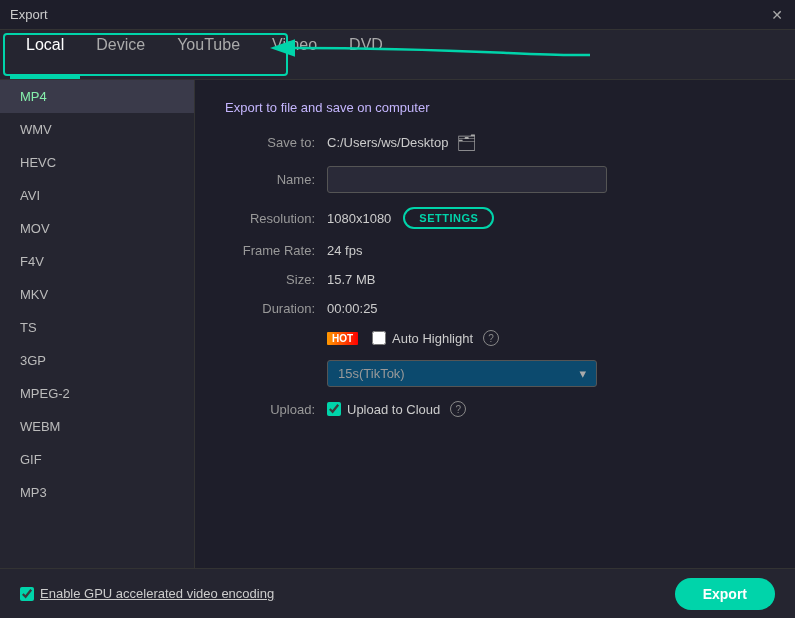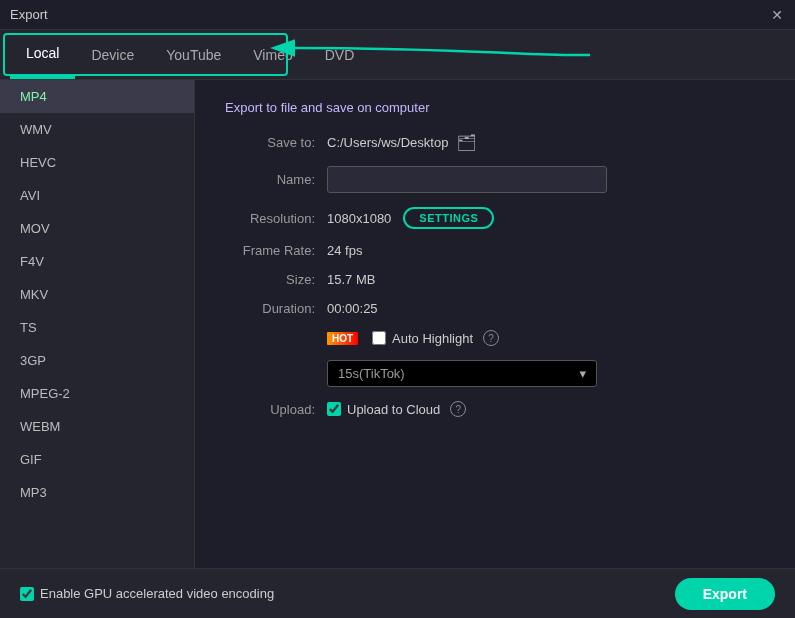--- a/index.html
+++ b/index.html
@@ -46,24 +46,23 @@
       background: #252530;
       height: 50px;
       padding: 0 10px;
       border-bottom: 1px solid #333;
       position: relative;
     }
     .tab {
       padding: 6px 16px;
       cursor: pointer;
       color: #aaa;
-      font-size: 14px;
+      font-size: 16px;
       height: 100%;
       display: flex;
-      align-items: center;
     }
     .tab.active {
       color: #fff;
       border-bottom: 3px solid #00d4aa;
     }
 
     
     .main-content {
       display: flex;
       height: calc(618px - 30px - 50px - 50px);
@@ -370,37 +369,37 @@
       <span class="form-label"></span>
       <div class="checkbox-row">
         <span class="hot-badge">HOT</span>
         <input type="checkbox" class="checkbox-styled" style="">
         <span class="form-value">Auto Highlight</span>
         <span class="help-icon">?</span>
       </div>
     </div>
 
     <div style="display:flex; align-items:center; margin-bottom:14px; margin-left:102px;">
-      <div style="background:#000000; border:1px solid #555; border-radius:3px; color:#999; font-size:13px; padding:5px 10px; width:270px; display:flex; align-items:center; justify-content:space-between; cursor:pointer;">
+      <div style="background:#0c4a6e; border:1px solid #555; border-radius:3px; color:#999; font-size:13px; padding:5px 10px; width:270px; display:flex; align-items:center; justify-content:space-between; cursor:pointer;">
         <span>15s(TikTok)</span>
         <span style="color:#aaa;">▾</span>
       </div>
     </div>
 
     <div class="form-row">
       <span class="form-label">Upload:</span>
       <div class="checkbox-row">
         <input type="checkbox" class="checkbox-styled" checked="" style="">
         <span class="form-value">Upload to Cloud</span>
         <span class="help-icon">?</span>
       </div>
     </div>
 
   </div>
 </div>
 
 <div class="bottom-bar">
   <div class="gpu-row">
     <input type="checkbox" class="checkbox-styled" checked="" style="">
-    <span style="color:#ccc; font-size:13px;">Enable GPU accelerated video encoding</span>
+    <span style="color:#ccc; font-size:13px;text-decoration:underline;">Enable GPU accelerated video encoding</span>
   </div>
   <button class="export-button">Export</button>
 </div>
 
 </body></html>

